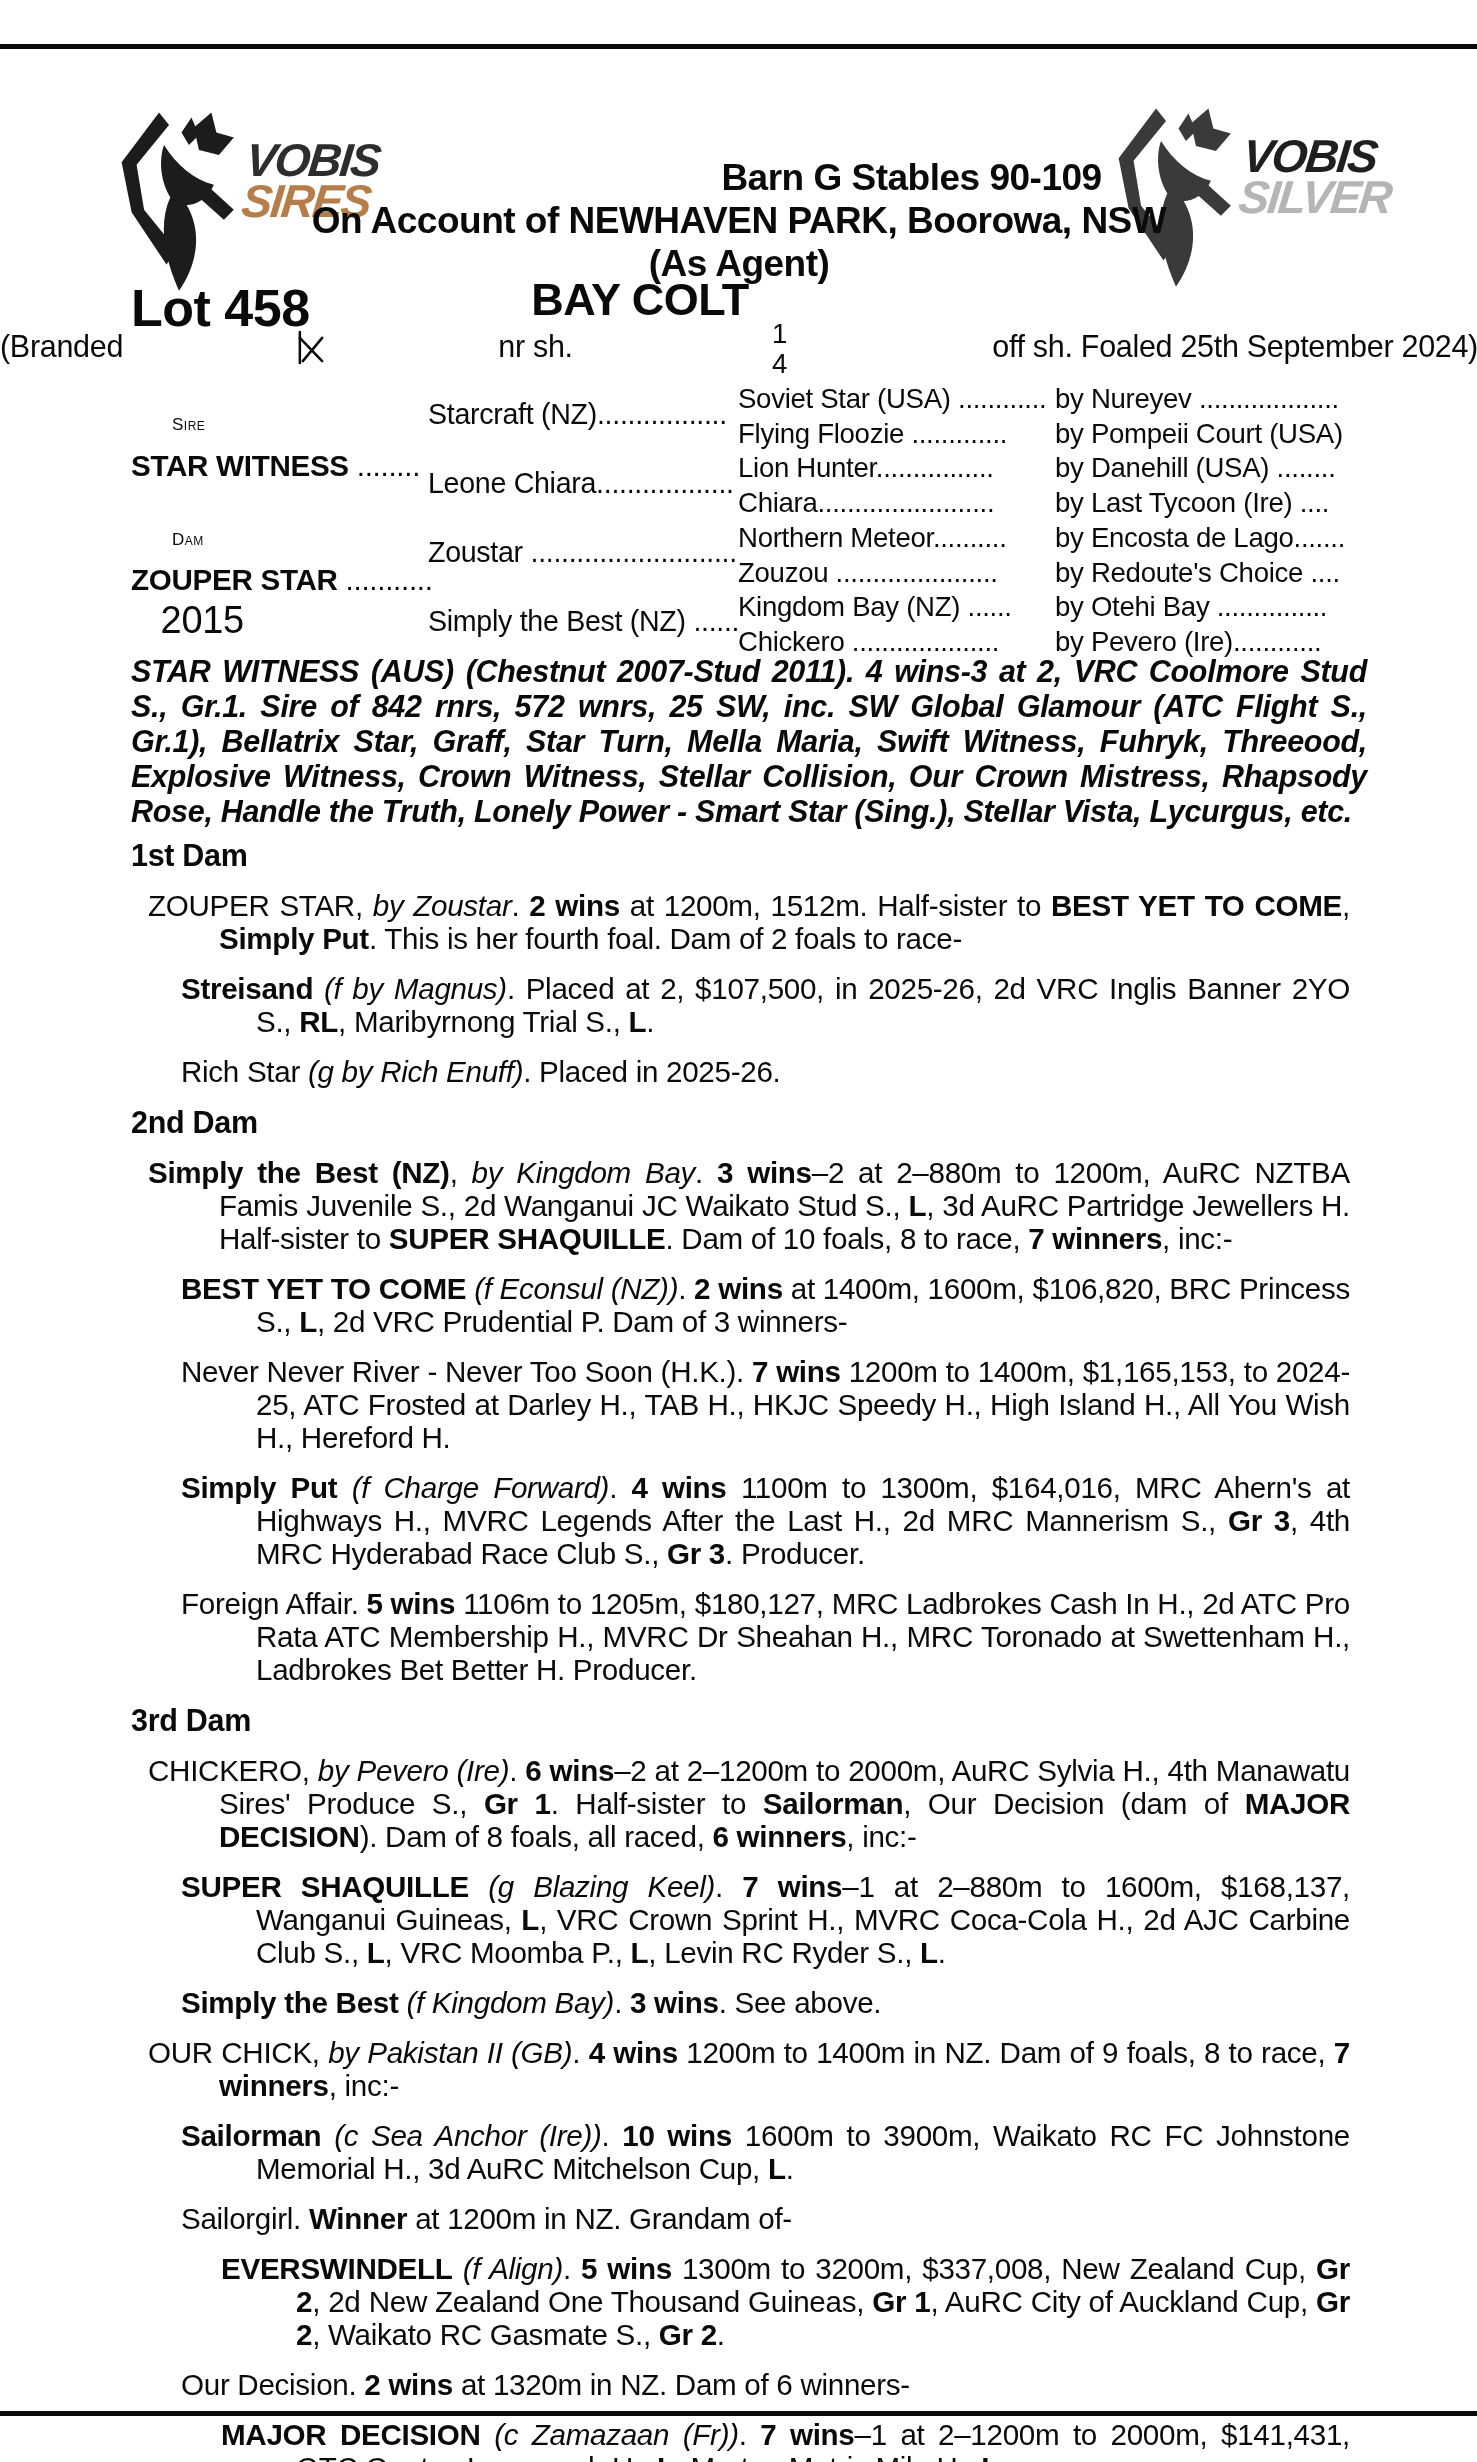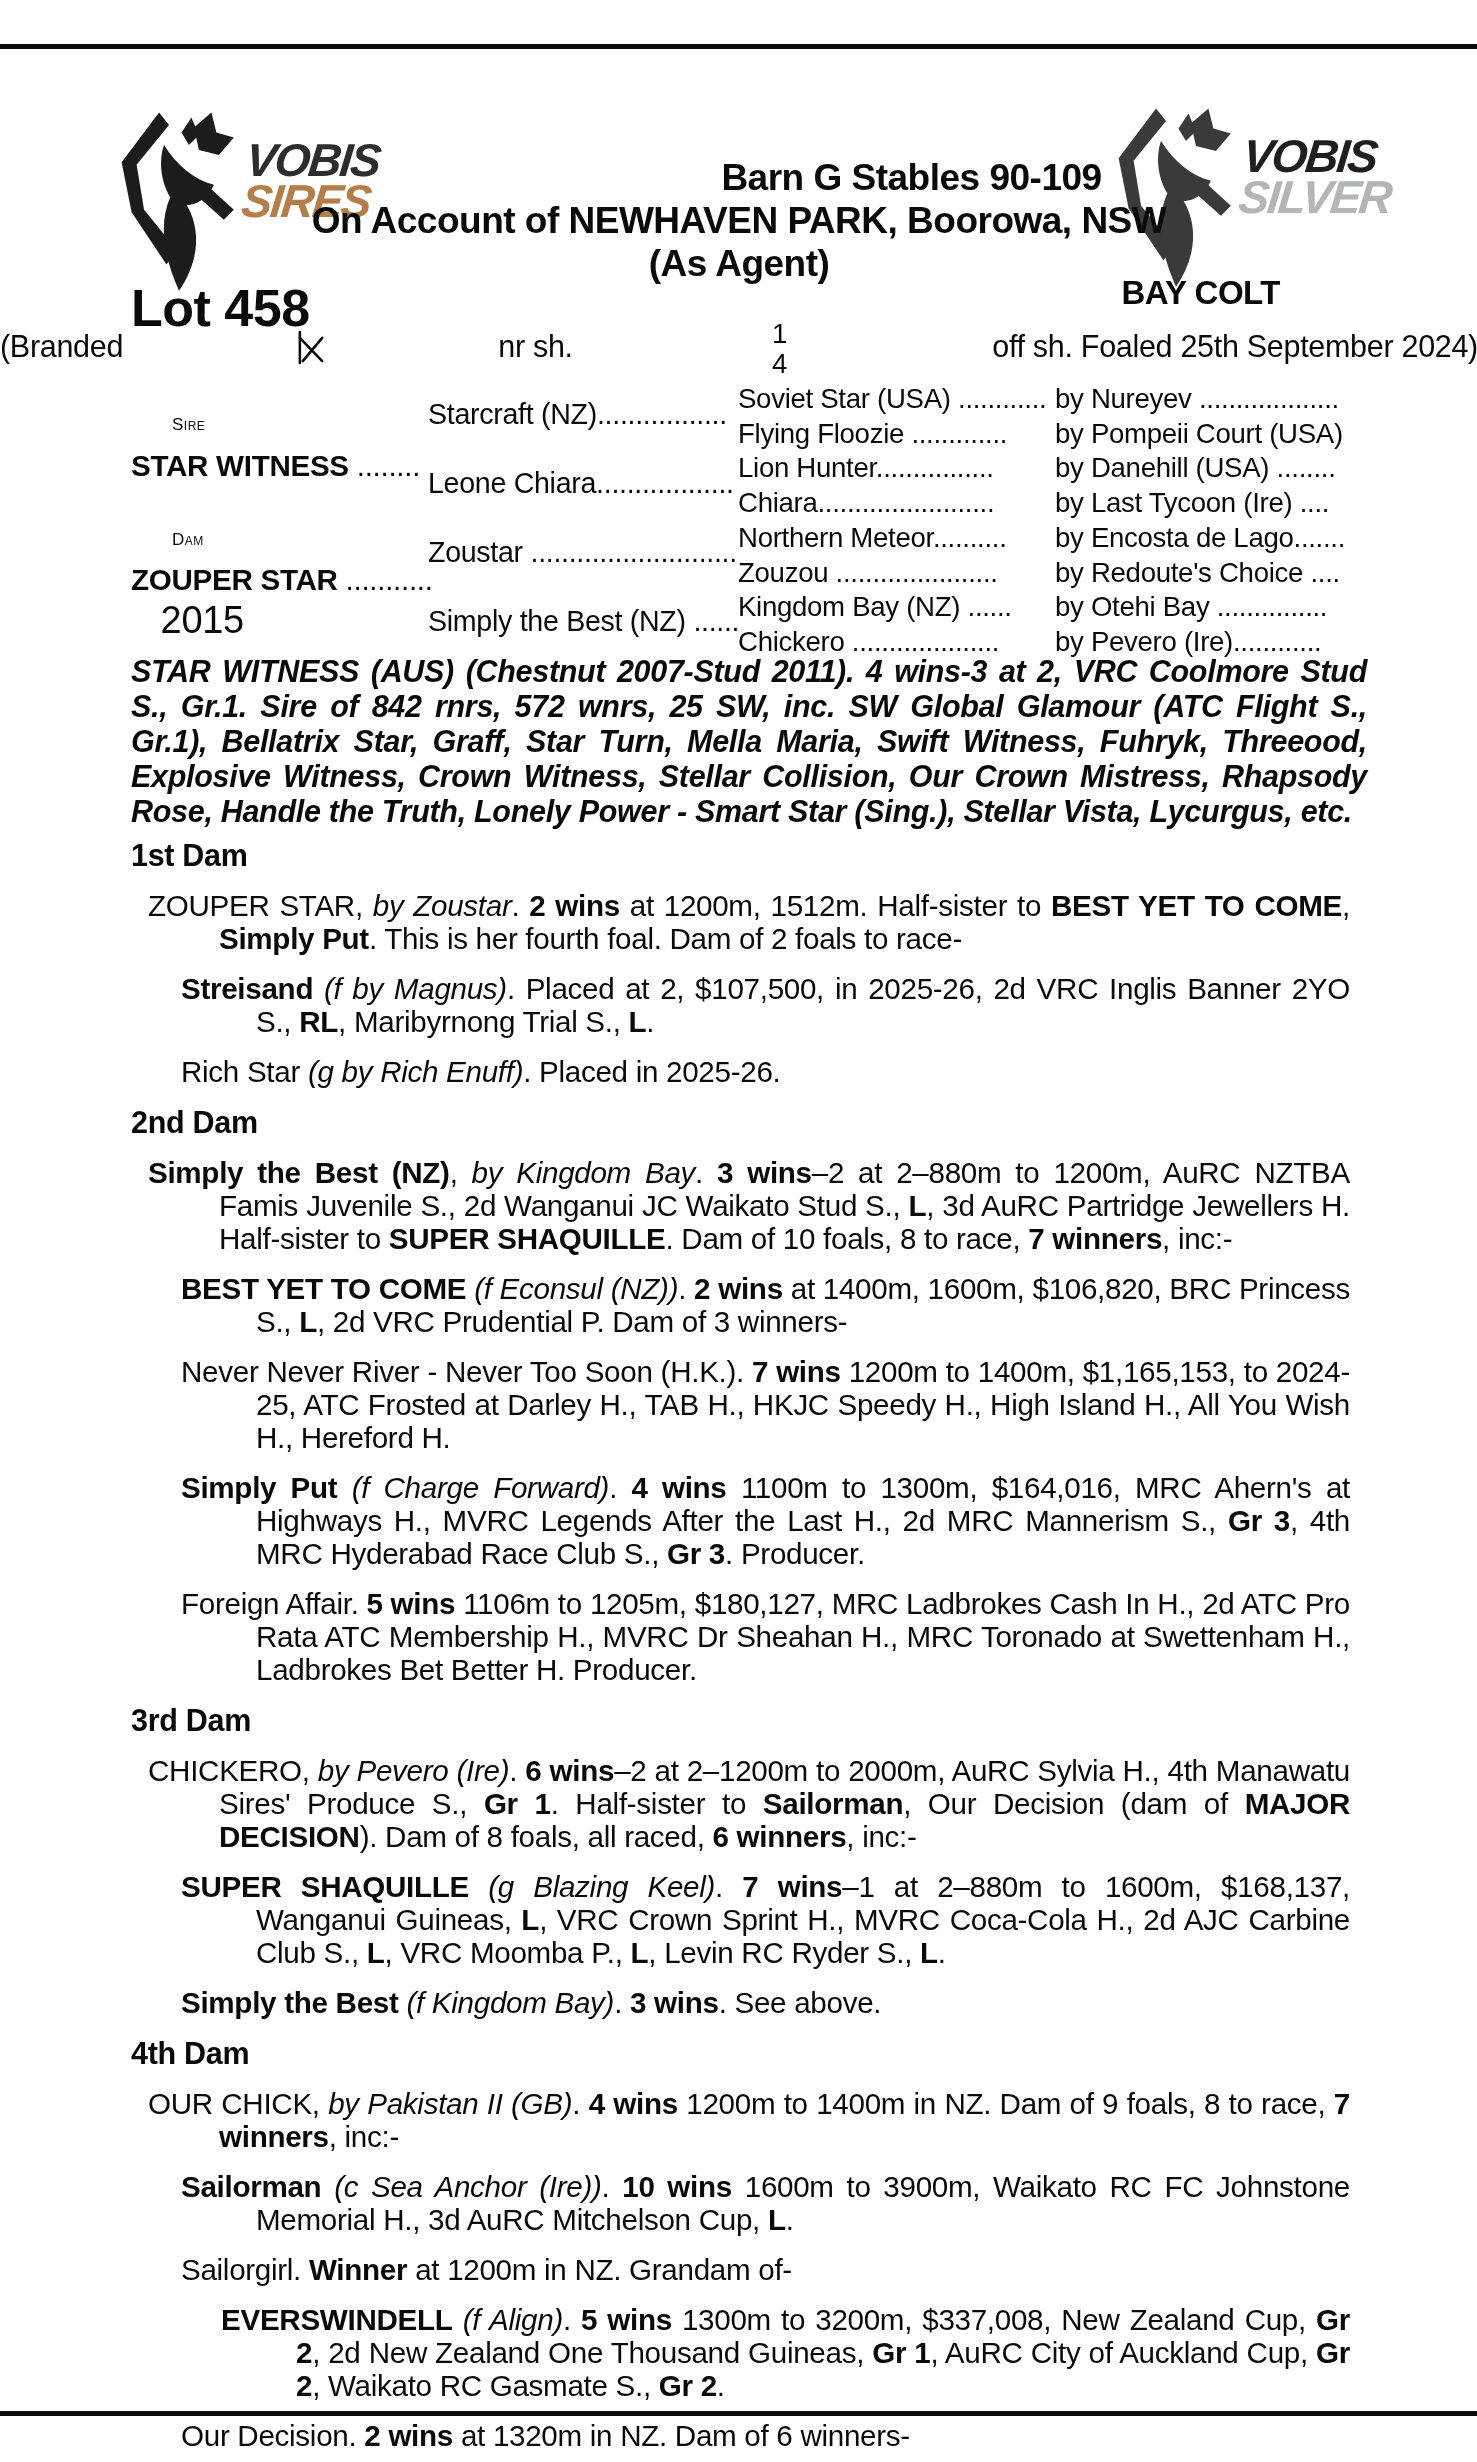--- a/index.html
+++ b/index.html
@@ -20,21 +20,21 @@
   .logo svg{display:block;}
   .logo-text{display:flex;flex-direction:column;transform:skewX(-6deg);margin-top:27.6px;}
   .logo-text .l1{font-weight:bold;font-style:italic;font-size:46px;line-height:45px;letter-spacing:-2px;}
   .logo-text .l2{font-weight:bold;font-style:italic;font-size:46px;line-height:45px;letter-spacing:-2px;margin-top:-3.9px;}
 
   .hdr-line{position:absolute;text-align:center;font-weight:bold;font-size:37px;line-height:43px;letter-spacing:-0.5px;}
   .barn{left:345px;width:1133px;top:156px;}
   .account{left:0;width:1478px;top:199px;}
   .agent{left:0;width:1478px;top:242px;}
   .lot{position:absolute;left:131px;top:278px;font-weight:bold;font-size:52px;letter-spacing:-0.5px;}
-  .horse-title{position:absolute;left:0;width:1280px;top:274px;text-align:right;font-weight:bold;font-size:33px;letter-spacing:-0.5px;}
+  .horse-title{position:absolute;left:0;width:1280px;top:274px;text-align:center;font-weight:bold;font-size:45px;letter-spacing:-0.5px;}
 
   .branded{position:absolute;left:0;width:1478px;top:317px;display:flex;justify-content:space-between;align-items:center;font-size:30.5px;letter-spacing:-0.3px;}
   .branded .seg{white-space:pre;}
   .brandmark{margin:0 9.9px 0 11.8px;position:relative;top:2px;}
   .fraction{display:inline-flex;flex-direction:column;align-items:center;margin:0 45px 0 39px;font-size:27.6px;line-height:29.6px;position:relative;top:2px;}
 
   
   .pedigree{position:absolute;left:131px;top:382px;width:1236px;height:276px;font-size:28.6px;letter-spacing:-0.3px;}
   .ped-col1{position:absolute;left:0;top:0;width:296px;height:276px;}
   .ped-col2{position:absolute;left:297px;top:0;width:307px;height:276px;}
@@ -184,21 +184,20 @@
       <div class="dam-header">2nd Dam</div>
       <p class="entry e0"><span class="b">Simply the Best (NZ)</span><span>, </span><span class="i">by Kingdom Bay</span><span>. </span><span class="b">3 wins</span><span>–2 at 2–880m to 1200m, AuRC NZTBA Famis Juvenile S., 2d Wanganui JC Waikato Stud S., </span><span class="b">L</span><span>, 3d AuRC Partridge Jewellers H. Half-sister to </span><span class="b">SUPER SHAQUILLE</span><span>. Dam of 10 foals, 8 to race, </span><span class="b">7 winners</span><span>, inc:-</span></p>
       <p class="entry e1"><span class="b">BEST YET TO COME</span><span> </span><span class="i">(f Econsul (NZ))</span><span>. </span><span class="b">2 wins</span><span> at 1400m, 1600m, $106,820, BRC Princess S., </span><span class="b">L</span><span>, 2d VRC Prudential P. Dam of 3 winners-</span></p>
       <p class="entry e1"><span>Never Never River - Never Too Soon (H.K.). </span><span class="b">7 wins</span><span> 1200m to 1400m, $1,165,153, to 2024-25, ATC Frosted at Darley H., TAB H., HKJC Speedy H., High Island H., All You Wish H., Hereford H.</span></p>
       <p class="entry e1"><span class="b">Simply Put</span><span> </span><span class="i">(f Charge Forward)</span><span>. </span><span class="b">4 wins</span><span> 1100m to 1300m, $164,016, MRC Ahern's at Highways H., MVRC Legends After the Last H., 2d MRC Mannerism S., </span><span class="b">Gr 3</span><span>, 4th MRC Hyderabad Race Club S., </span><span class="b">Gr 3</span><span>. Producer.</span></p>
       <p class="entry e1"><span>Foreign Affair. </span><span class="b">5 wins</span><span> 1106m to 1205m, $180,127, MRC Ladbrokes Cash In H., 2d ATC Pro Rata ATC Membership H., MVRC Dr Sheahan H., MRC Toronado at Swettenham H., Ladbrokes Bet Better H. Producer.</span></p>
       <div class="dam-header">3rd Dam</div>
       <p class="entry e0"><span>CHICKERO, </span><span class="i">by Pevero (Ire)</span><span>. </span><span class="b">6 wins</span><span>–2 at 2–1200m to 2000m, AuRC Sylvia H., 4th Manawatu Sires' Produce S., </span><span class="b">Gr 1</span><span>. Half-sister to </span><span class="b">Sailorman</span><span>, Our Decision (dam of </span><span class="b">MAJOR DECISION</span><span>). Dam of 8 foals, all raced, </span><span class="b">6 winners</span><span>, inc:-</span></p>
       <p class="entry e1"><span class="b">SUPER SHAQUILLE</span><span> </span><span class="i">(g Blazing Keel)</span><span>. </span><span class="b">7 wins</span><span>–1 at 2–880m to 1600m, $168,137, Wanganui Guineas, </span><span class="b">L</span><span>, VRC Crown Sprint H., MVRC Coca-Cola H., 2d AJC Carbine Club S., </span><span class="b">L</span><span>, VRC Moomba P., </span><span class="b">L</span><span>, Levin RC Ryder S., </span><span class="b">L</span><span>.</span></p>
       <p class="entry e1"><span class="b">Simply the Best</span><span> </span><span class="i">(f Kingdom Bay)</span><span>. </span><span class="b">3 wins</span><span>. See above.</span></p>
-      <div class="dam-header">4th Dam</div>
       <p class="entry e0"><span>OUR CHICK, </span><span class="i">by Pakistan II (GB)</span><span>. </span><span class="b">4 wins</span><span> 1200m to 1400m in NZ. Dam of 9 foals, 8 to race, </span><span class="b">7 winners</span><span>, inc:-</span></p>
       <p class="entry e1"><span class="b">Sailorman</span><span> </span><span class="i">(c Sea Anchor (Ire))</span><span>. </span><span class="b">10 wins</span><span> 1600m to 3900m, Waikato RC FC Johnstone Memorial H., 3d AuRC Mitchelson Cup, </span><span class="b">L</span><span>.</span></p>
       <p class="entry e1"><span>Sailorgirl. </span><span class="b">Winner</span><span> at 1200m in NZ. Grandam of-</span></p>
       <p class="entry e2"><span class="b">EVERSWINDELL</span><span> </span><span class="i">(f Align)</span><span>. </span><span class="b">5 wins</span><span> 1300m to 3200m, $337,008, New Zealand Cup, </span><span class="b">Gr 2</span><span>, 2d New Zealand One Thousand Guineas, </span><span class="b">Gr 1</span><span>, AuRC City of Auckland Cup, </span><span class="b">Gr 2</span><span>, Waikato RC Gasmate S., </span><span class="b">Gr 2</span><span>.</span></p>
       <p class="entry e1"><span>Our Decision. </span><span class="b">2 wins</span><span> at 1320m in NZ. Dam of 6 winners-</span></p>
       <p class="entry e2"><span class="b">MAJOR DECISION</span><span> </span><span class="i">(c Zamazaan (Fr))</span><span>. </span><span class="b">7 wins</span><span>–1 at 2–1200m to 2000m, $141,431, QTC Qantas Longreach H., </span><span class="b">L</span><span>, Marton Metric Mile H., </span><span class="b">L</span><span>.</span></p>
     </div>
 </div>
 
 

